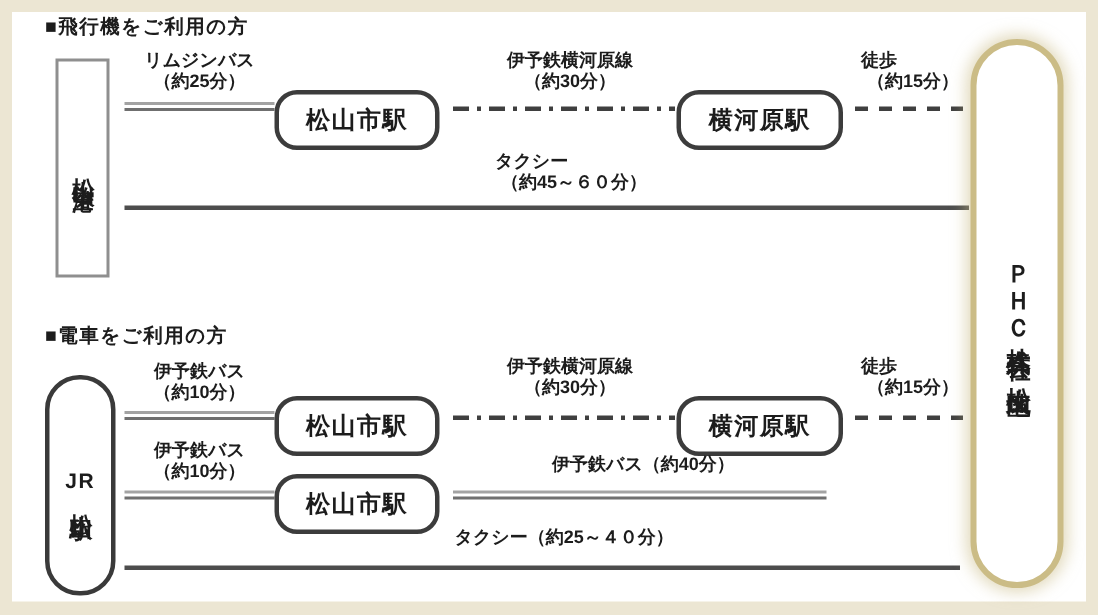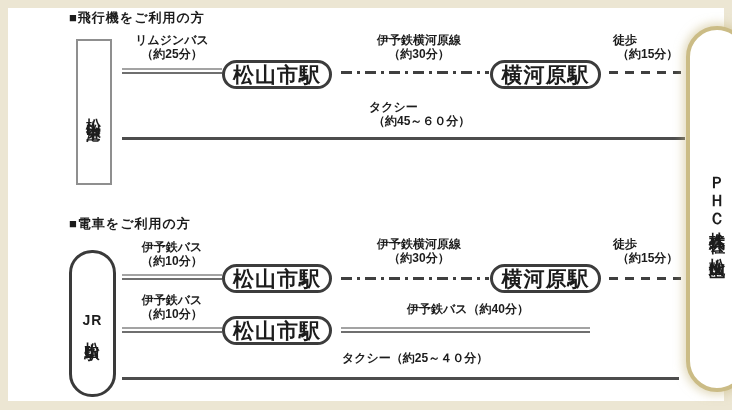--- a/index.html
+++ b/index.html
@@ -11,21 +11,21 @@
   .stage{
     position:relative;
     width:732px;height:410px;
     background:#ece6d3;
     overflow:hidden;
   }
   .inner{
     position:absolute;left:8px;top:8px;width:716px;height:393px;
     background:#ffffff;
   }
-  .abs{position:absolute;margin-left:39px;}
+  .abs{position:absolute;}
   .heading{
     font-size:13px;font-weight:700;color:#1c1c1c;letter-spacing:1px;white-space:nowrap;
   }
   
   .origin-rect{
     box-sizing:border-box;
     width:36px;height:146px;
     border:2px solid #8f8f8f;background:#fff;
     display:flex;align-items:center;justify-content:center;
   }
@@ -37,24 +37,24 @@
     gap:2px;
   }
   .vtext{
     writing-mode:vertical-rl;text-orientation:upright;
     font-weight:700;color:#1c1c1c;
     font-size:15px;letter-spacing:3px;line-height:1;
   }
   .jr-prefix{font-size:14px;font-weight:700;color:#1c1c1c;letter-spacing:1px;}
   
   .oval{
-    box-sizing:border-box;height:29px;
+    box-sizing:border-box;height:40px;
     border:3px solid #3c3c3c;border-radius:15px;background:#fff;
     display:flex;align-items:center;justify-content:center;
-    font-size:21px;font-weight:700;color:#1c1c1c;letter-spacing:1px;white-space:nowrap;
+    font-size:16px;font-weight:700;color:#1c1c1c;letter-spacing:1px;white-space:nowrap;
   }
   
   .double-line{
     box-sizing:border-box;height:6px;
     border-top:2px solid #a3a3a3;border-bottom:2px solid #6f6f6f;
   }
   .dashdot-line{
     height:3px;
     background:repeating-linear-gradient(90deg,#3f3f3f 0 11px,transparent 11px 16px,#3f3f3f 16px 19px,transparent 19px 24px);
   }

